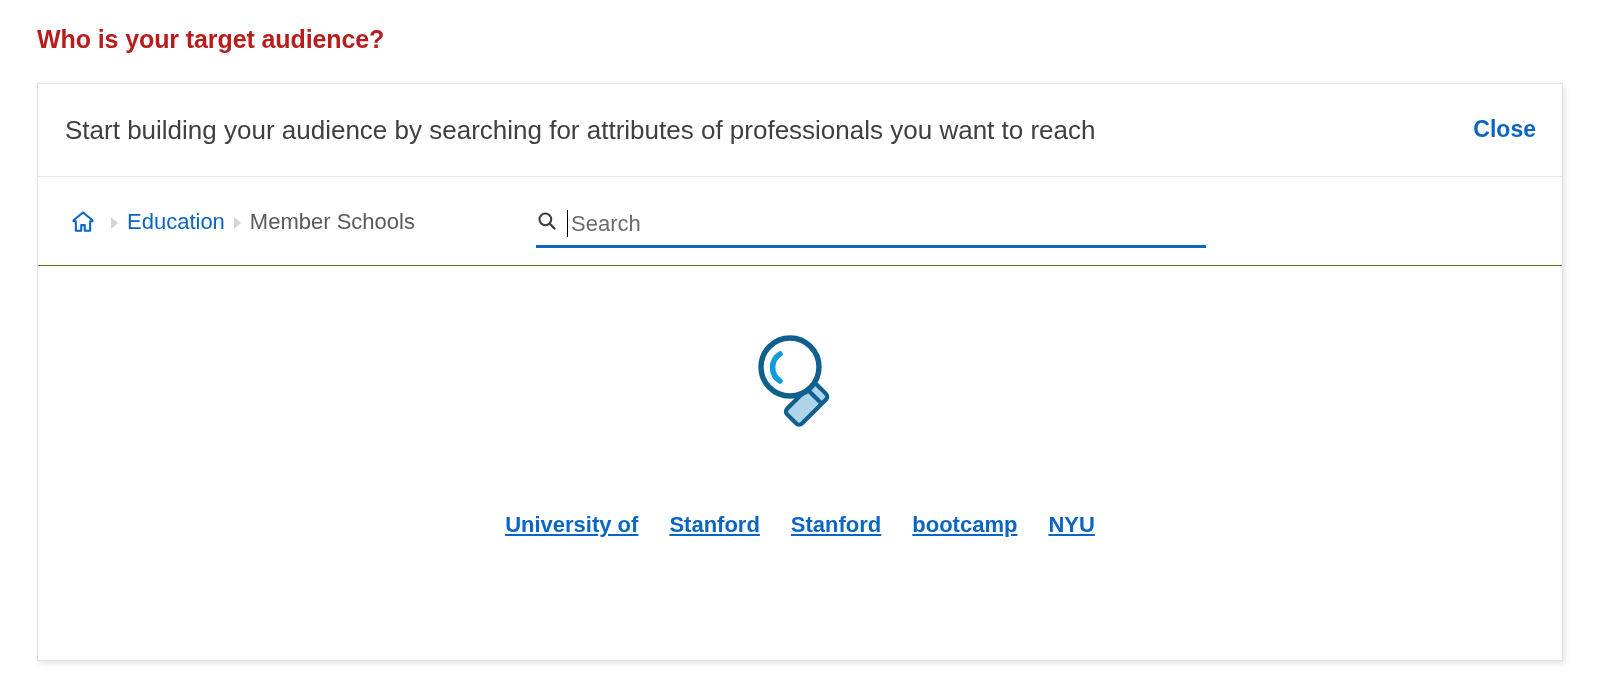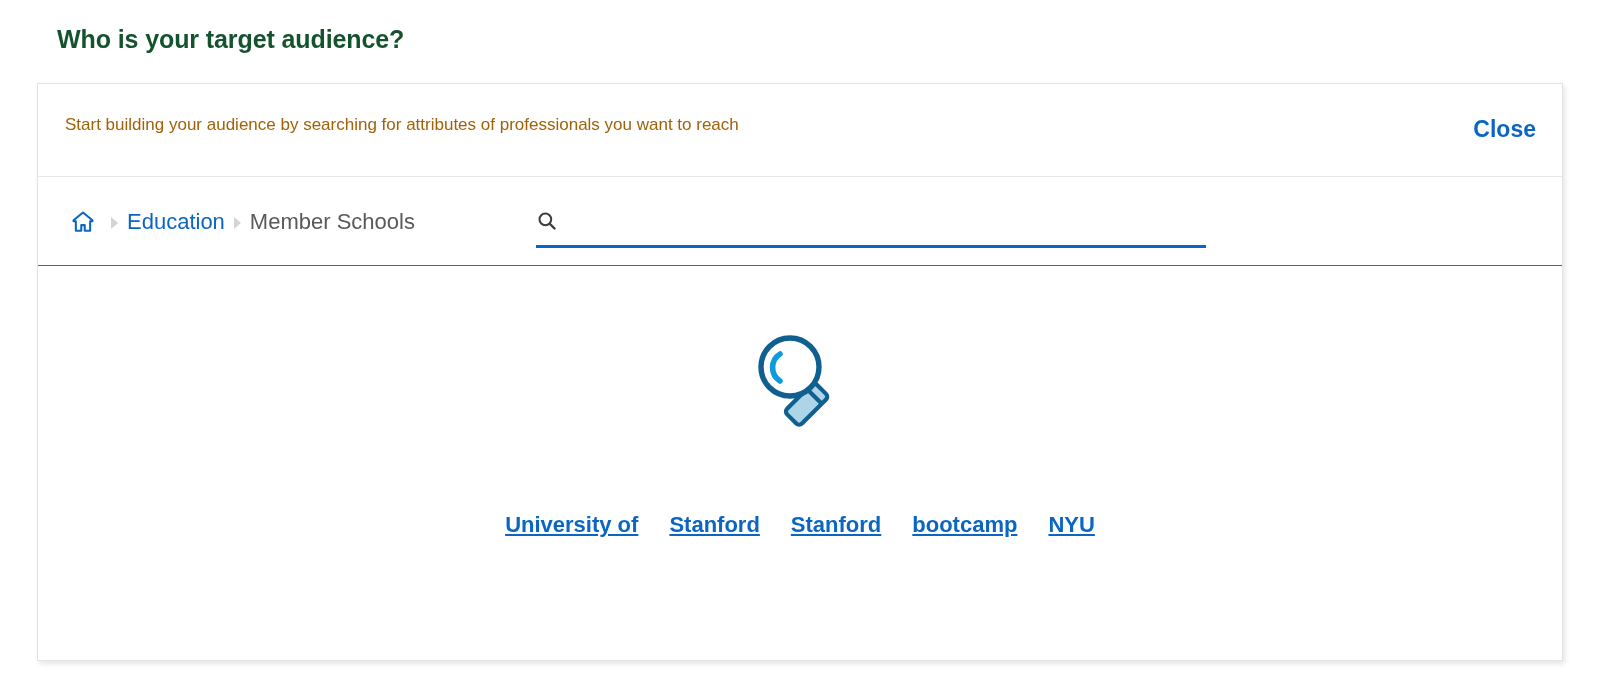--- a/index.html
+++ b/index.html
@@ -22,24 +22,23 @@
     background: #ffffff;
   }
 
   
   .page-title {
     position: absolute;
     left: 37px;
     top: 25px;
     font-size: 25px;
     font-weight: bold;
-    color: #14532d;
+    color: #b91c1c;
     letter-spacing: -0.1px;
     white-space: nowrap;
-    margin-left: 20px;
   }
 
   
   .card {
     position: absolute;
     left: 37px;
     top: 83px;
     width: 1526px;
     height: 578px;
     background: #ffffff;
@@ -52,22 +51,22 @@
   .card-header {
     position: relative;
     height: 93px;
     border-bottom: 1px solid #e6e6e6;
     box-sizing: border-box;
   }
   .card-header-text {
     position: absolute;
     left: 27px;
     top: 31px;
-    font-size: 17px;
-    color: #a16207;
+    font-size: 26px;
+    color: #404040;
     font-weight: 400;
     white-space: nowrap;
   }
   .close-link {
     position: absolute;
     right: 26px;
     top: 32px;
     font-size: 23px;
     font-weight: bold;
     color: #0a66c2;
@@ -249,20 +248,24 @@
         <span class="crumb-current">Member Schools</span>
       </div>
 
       <div class="search-wrap">
         <span class="search-icon">
           <svg width="22" height="22" viewBox="0 0 24 24" aria-hidden="true">
             <circle cx="10.2" cy="10.2" r="6.4" fill="none" stroke="#3c3c3c" stroke-width="2.2"></circle>
             <line x1="15.0" y1="15.0" x2="20.2" y2="20.2" stroke="#3c3c3c" stroke-width="2.6" stroke-linecap="round"></line>
           </svg>
         </span>
+        <span class="search-field">
+          <span class="caret"></span>
+          <input class="search-input" type="text" placeholder="Search" style="">
+        </span>
       </div>
     </div>
 
     <div class="empty-state">
 
       <div class="empty-illustration">
         <svg width="108" height="108" viewBox="0 0 108 108" aria-hidden="true">
 
           <g transform="rotate(45 68 72)">
             <rect x="58" y="62" width="21" height="42" rx="4" fill="#aed4ea" stroke="#10608f" stroke-width="4.2"></rect>

